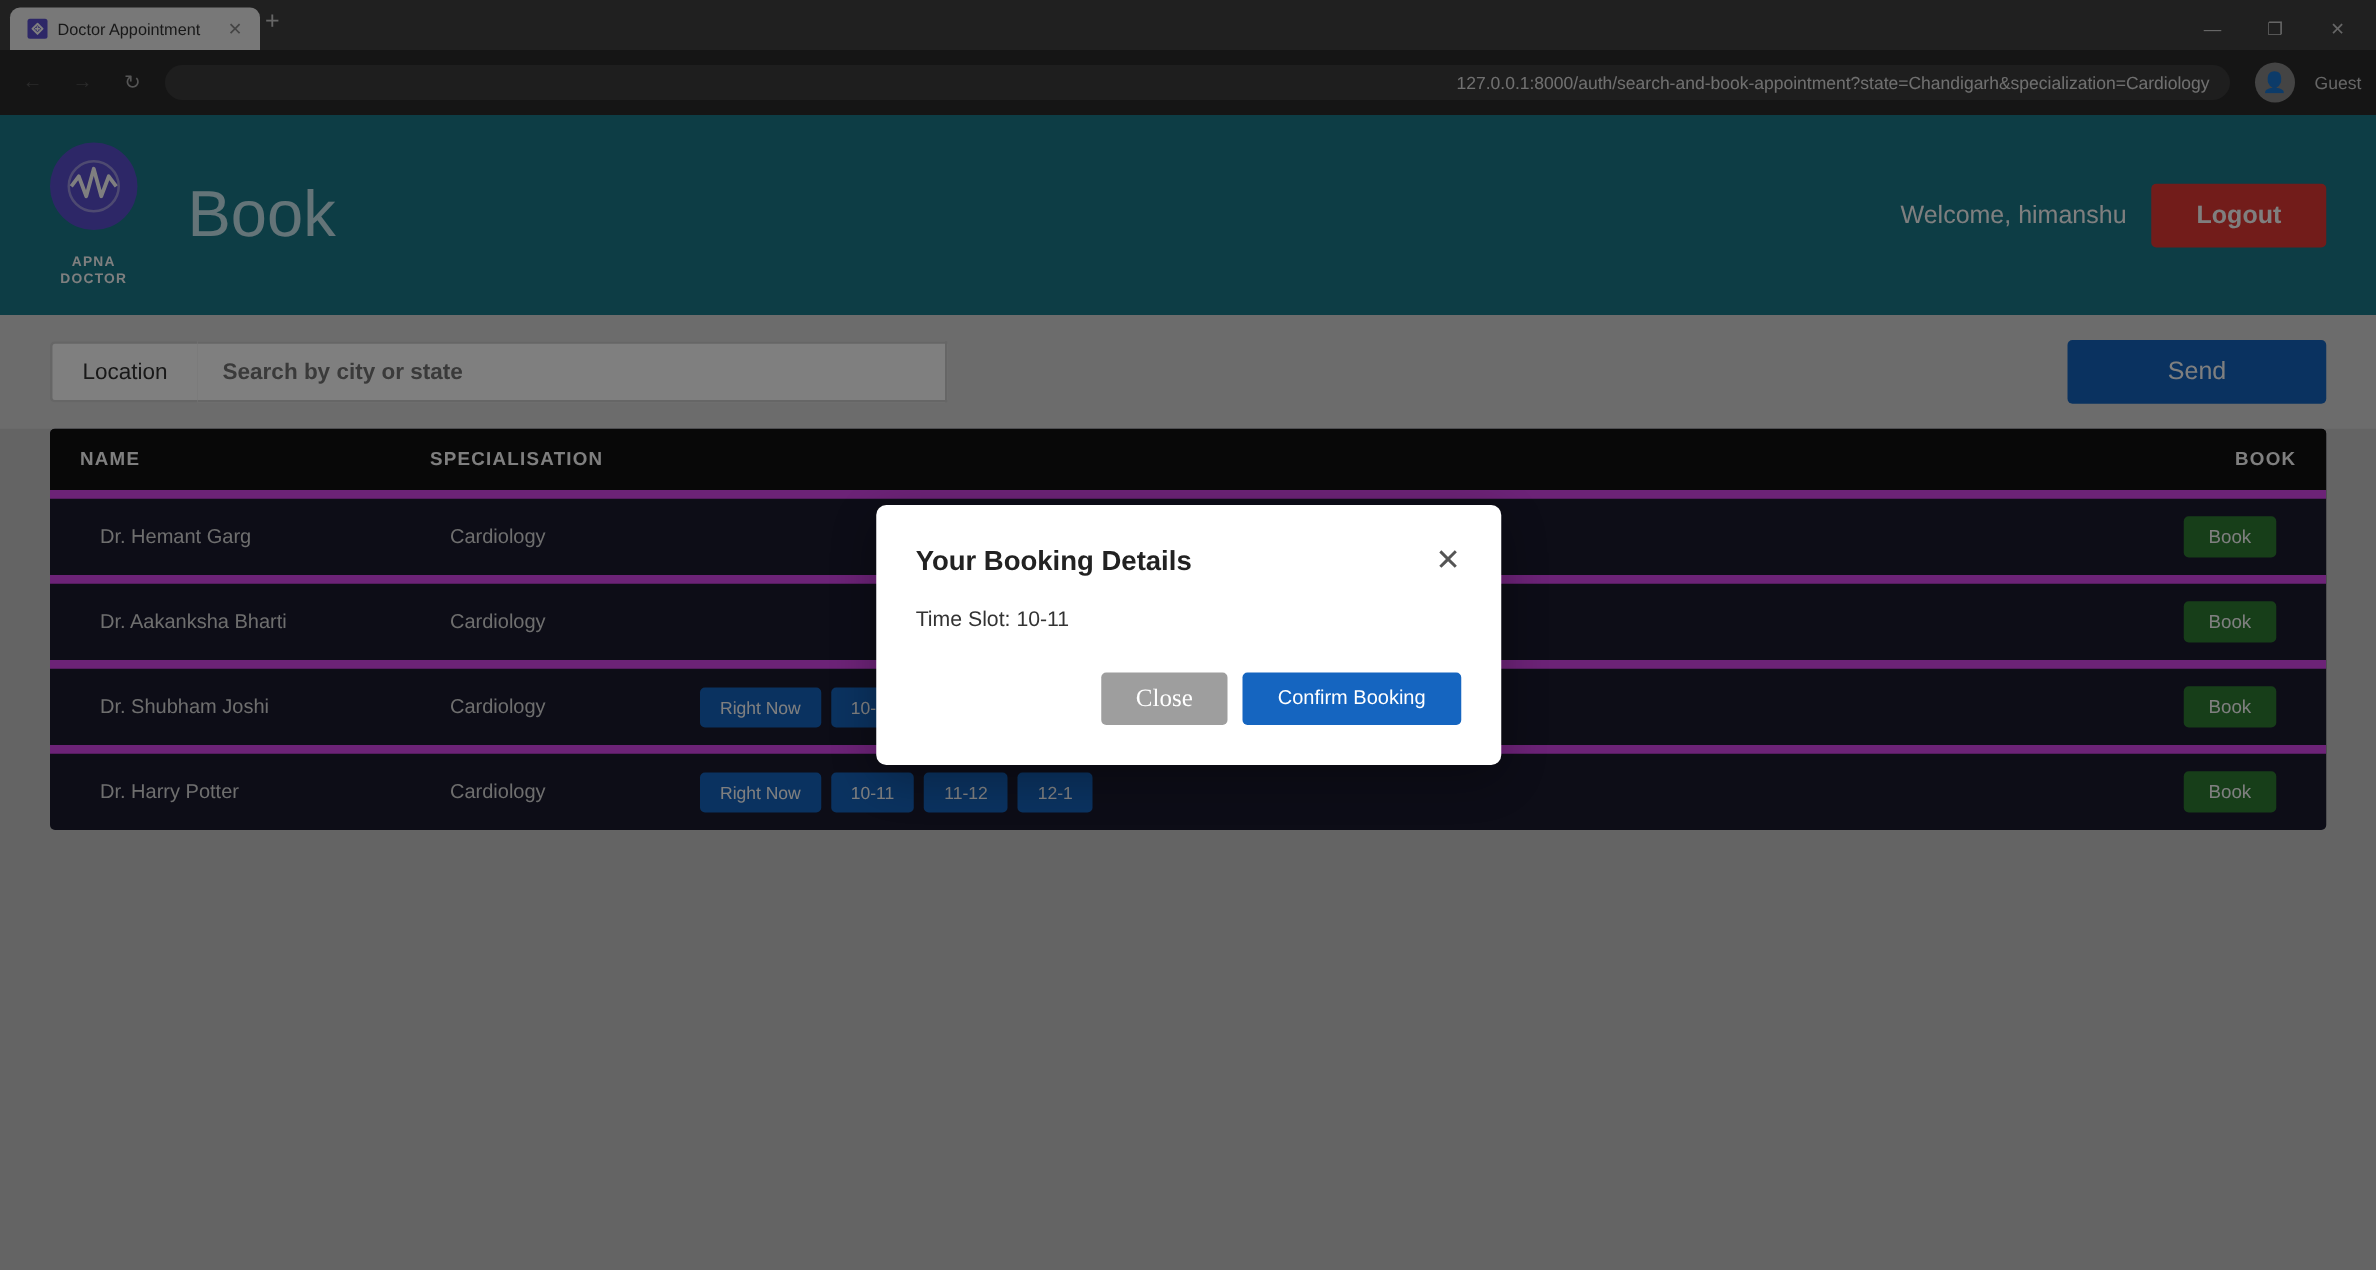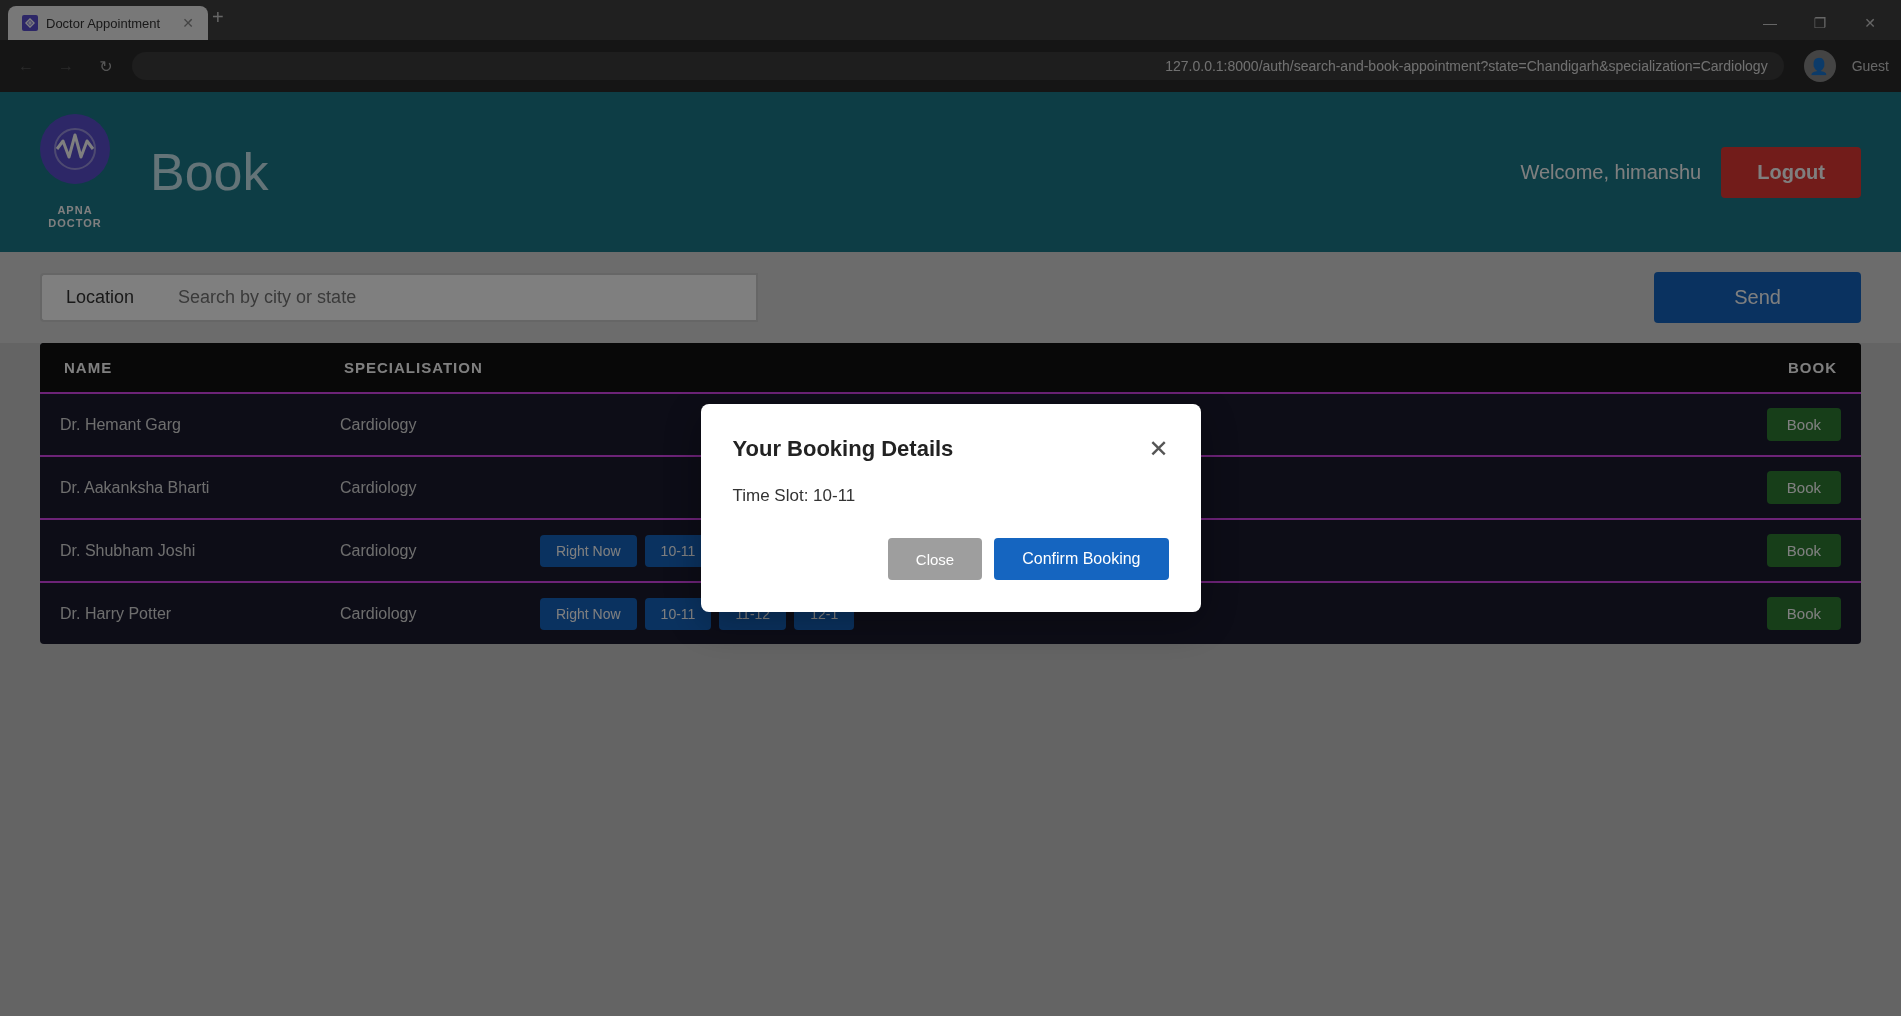--- a/index.html
+++ b/index.html
@@ -183,20 +183,21 @@
     .search-input {
       flex: 1;
       border: 2px solid #ccc;
       border-left: none;
       padding: 12px 20px;
       font-size: 18px;
       color: #888;
       outline: none;
       background: white;
       max-width: 600px;
+      font-weight: bold;
     }
     .send-btn {
       background: #1565c0;
       color: white;
       border: none;
       padding: 14px 80px;
       font-size: 20px;
       border-radius: 4px;
       cursor: pointer;
       margin-left: auto;
@@ -218,22 +219,22 @@
     .th {
       color: white;
       font-size: 15px;
       font-weight: bold;
       letter-spacing: 1px;
     }
     .th:last-child { text-align: right; }
     .table-row {
       display: grid;
       grid-template-columns: 280px 200px 1fr 160px;
-      padding: 14px 20px;
-      border-top: 2px solid #d946ef;
+      padding: 14px 40px;
+      border-top: 7px solid #d946ef;
       align-items: center;
     }
     .td {
       color: #ddd;
       font-size: 16px;
     }
     .slots-cell {
       display: flex;
       gap: 8px;
       flex-wrap: wrap;
@@ -310,21 +311,22 @@
       justify-content: flex-end;
       gap: 12px;
     }
     .close-btn {
       background: #9e9e9e;
       color: white;
       border: none;
       padding: 0 28px;
       border-radius: 4px;
       cursor: pointer;
-      font-size: 15px;
+      font-size: 20px;
+      font-family: Liberation Serif, serif;
     }
     .confirm-btn {
       background: #1565c0;
       color: white;
       border: none;
       padding: 12px 28px;
       border-radius: 4px;
       cursor: pointer;
       font-size: 16px;
     }

